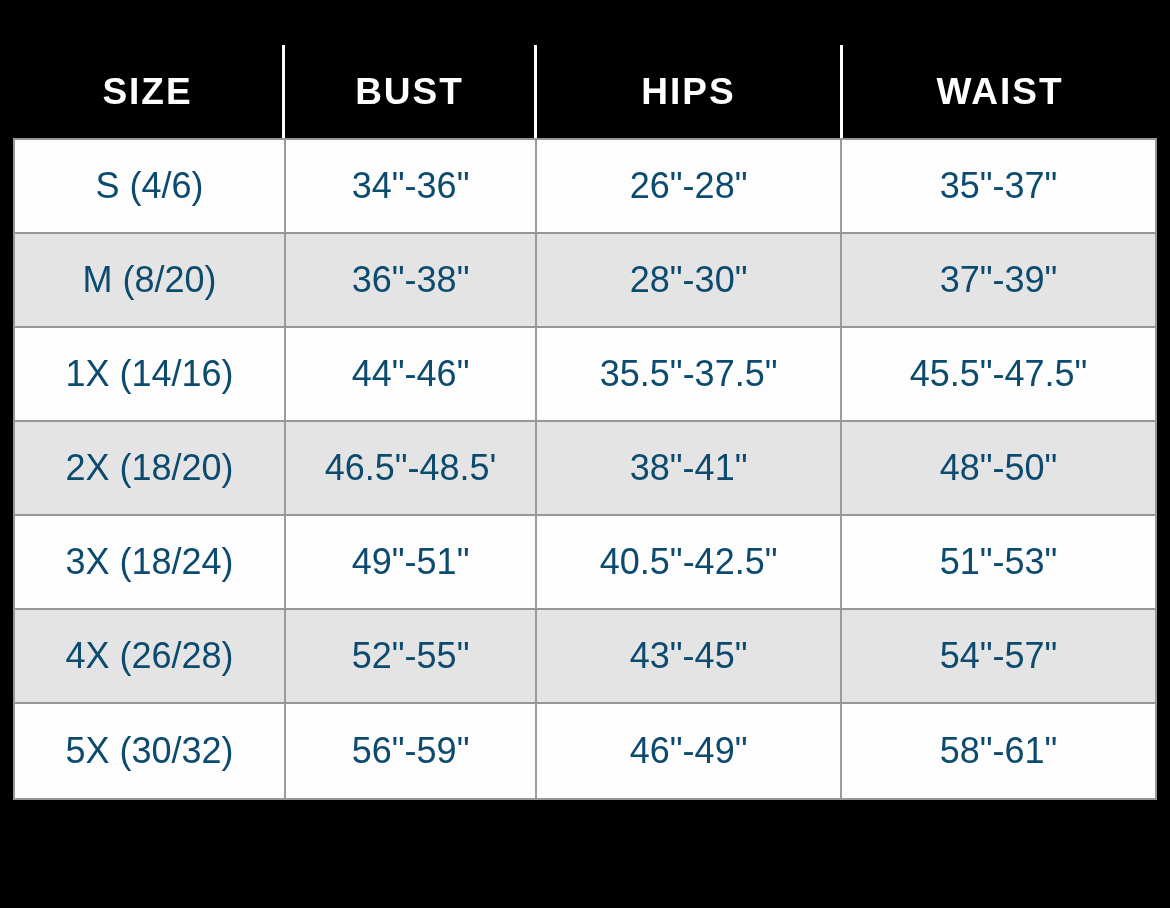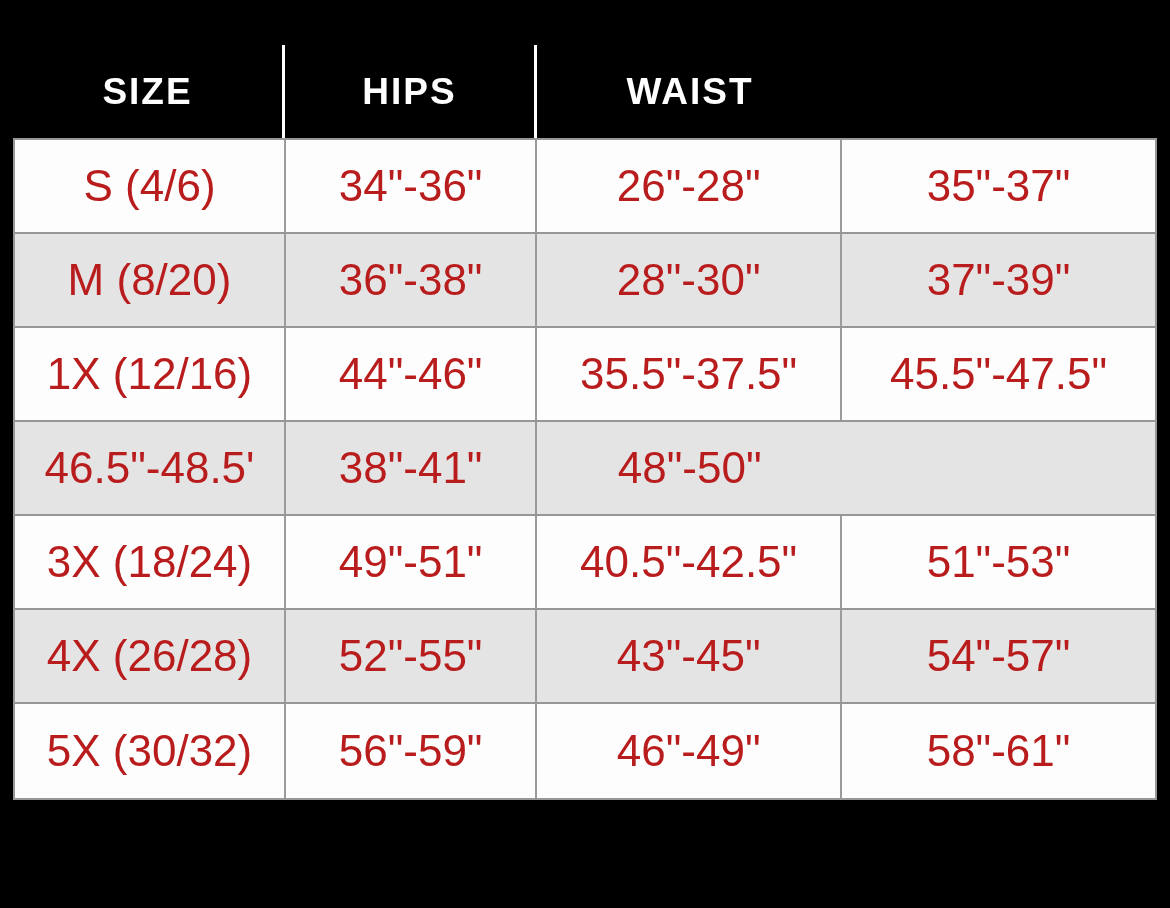--- a/index.html
+++ b/index.html
@@ -55,37 +55,38 @@
   .body-row:not(:last-child) {
     border-bottom: 2px solid #979797;
   }
   .body-row:nth-child(even) {
     background: #e5e4e4;
   }
   .cell {
     display: flex;
     align-items: center;
     justify-content: center;
-    font-size: 44px;
-    color: #b91c1c;
+    font-size: 36px;
+    color: #0c4a6e;
     white-space: nowrap;
     text-align: center;
   }
   .cell:not(:last-child) {
     border-right: 2px solid #9b9b9b;
   }
 </style>
 </head>
 <body>
 
 <div class="stage">
   <div class="table-wrap">
 
     <div class="header-row">
       <div class="header-cell">SIZE</div>
+      <div class="header-cell">BUST</div>
       <div class="header-cell">HIPS</div>
       <div class="header-cell">WAIST</div>
     </div>
 
     <div class="body">
 
       <div class="body-row">
         <div class="cell">S (4/6)</div>
         <div class="cell">34"-36"</div>
         <div class="cell">26"-28"</div>
@@ -94,27 +95,28 @@
 
       <div class="body-row">
         <div class="cell">M (8/20)</div>
         <div class="cell">36"-38"</div>
         <div class="cell">28"-30"</div>
         <div class="cell">37"-39"</div>
       </div>
 
 
       <div class="body-row">
-        <div class="cell">1X (12/16)</div>
+        <div class="cell">1X (14/16)</div>
         <div class="cell">44"-46"</div>
         <div class="cell">35.5"-37.5"</div>
         <div class="cell">45.5"-47.5"</div>
       </div>
 
       <div class="body-row">
+        <div class="cell">2X (18/20)</div>
         <div class="cell">46.5"-48.5'</div>
         <div class="cell">38"-41"</div>
         <div class="cell">48"-50"</div>
       </div>
 
       <div class="body-row">
         <div class="cell">3X (18/24)</div>
         <div class="cell">49"-51"</div>
         <div class="cell">40.5"-42.5"</div>
         <div class="cell">51"-53"</div>

